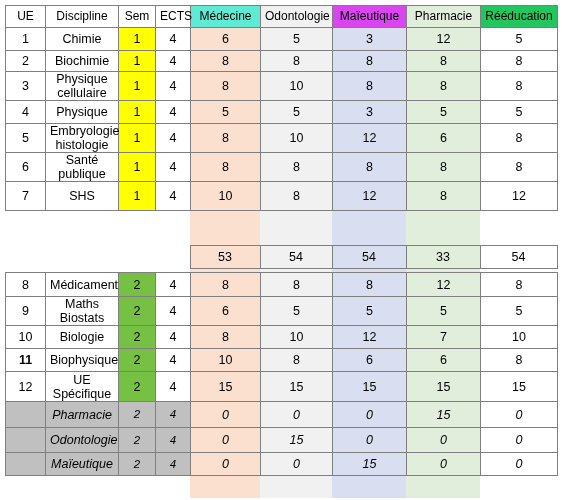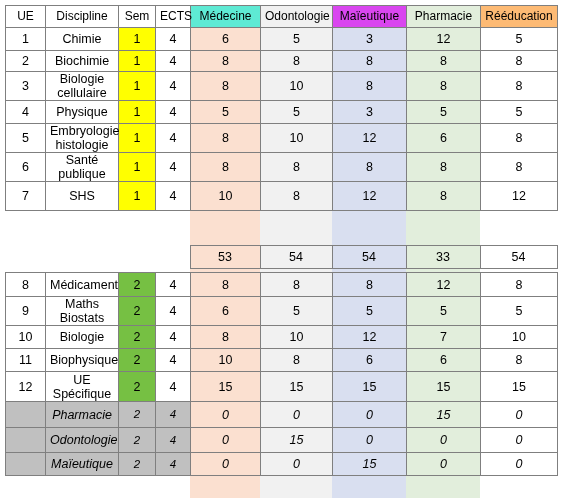--- a/index.html
+++ b/index.html
@@ -60,21 +60,21 @@
   col.c-pha   { width: 74px; }
   col.c-ree   { width: 77px; }
 
   
   #header-block td { height: 22px; font-size: 12px; }
   .h-plain { font-weight: normal; }
   .h-med   { font-weight: bold; color: #943634; background: #5eead4; }
   .h-odo   { font-weight: bold; color: #a6a6a6; background: #f1f1f1; }
   .h-mai   { font-weight: bold; color: #0000d0; background: #d946ef; }
   .h-pha   { font-weight: bold; color: #2e7d32; background: #e2eedc; }
-  .h-ree   { font-weight: bold; color: #000000; background: #fdba74; }
+  .h-ree   { font-weight: bold; color: #000000; background: #22c55e; }
 
   
   .ue      { text-align: right; background: #ffffff; }
   .disc    { background: #ffffff; }
   .sem1    { background: #ffff00; }
   .sem2    { background: #76c043; }
   .ects    { text-align: right; background: #ffffff; font-size: 11.5px; }
 
   .v-med { background: #fbe0d0; color: #943634; font-weight: bold; font-size: 15px; }
   .v-odo { background: #f1f1f1; color: #a6a6a6; font-weight: bold; font-size: 15px; }
@@ -173,21 +173,21 @@
           <td class="sem sem1">1</td>
           <td class="ects">4</td>
           <td class="v-med">8</td>
           <td class="v-odo">8</td>
           <td class="v-mai">8</td>
           <td class="v-pha">8</td>
           <td class="v-ree">8</td>
         </tr>
         <tr>
           <td class="ue" style="height: 26px;">3</td>
-          <td class="disc">Biologie cellulaire</td>
+          <td class="disc">Physique cellulaire</td>
           <td class="sem sem1">1</td>
           <td class="ects">4</td>
           <td class="v-med">8</td>
           <td class="v-odo">10</td>
           <td class="v-mai">8</td>
           <td class="v-pha">8</td>
           <td class="v-ree">8</td>
         </tr>
         <tr>
           <td class="ue" style="height: 22px;">4</td>
@@ -303,21 +303,21 @@
           <td class="disc">Biologie</td>
           <td class="sem sem2">2</td>
           <td class="ects">4</td>
           <td class="v-med">8</td>
           <td class="v-odo">10</td>
           <td class="v-mai">12</td>
           <td class="v-pha">7</td>
           <td class="v-ree">10</td>
         </tr>
         <tr>
-          <td class="ue" style="height: 22px;">11</td>
+          <td class="ue" style="height: 22px; font-weight: bold;">11</td>
           <td class="disc">Biophysique</td>
           <td class="sem sem2">2</td>
           <td class="ects">4</td>
           <td class="v-med">10</td>
           <td class="v-odo">8</td>
           <td class="v-mai">6</td>
           <td class="v-pha">6</td>
           <td class="v-ree">8</td>
         </tr>
         <tr>

